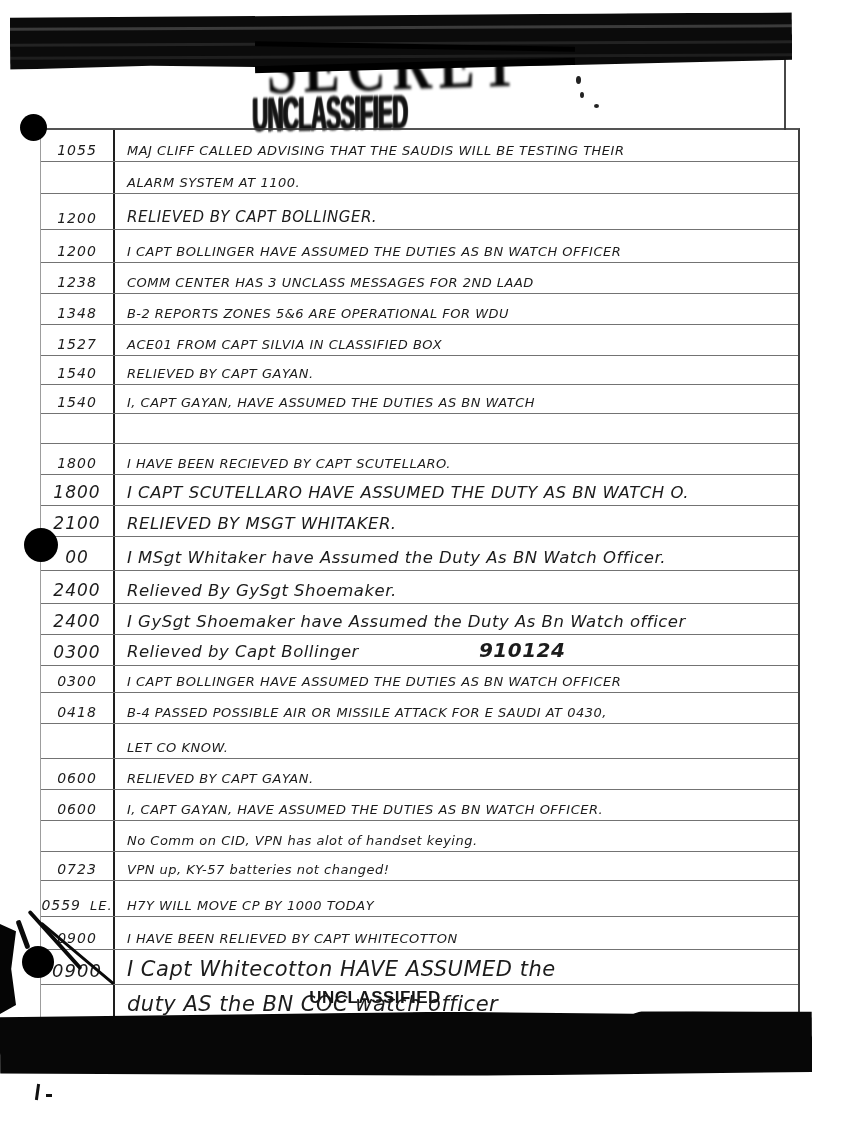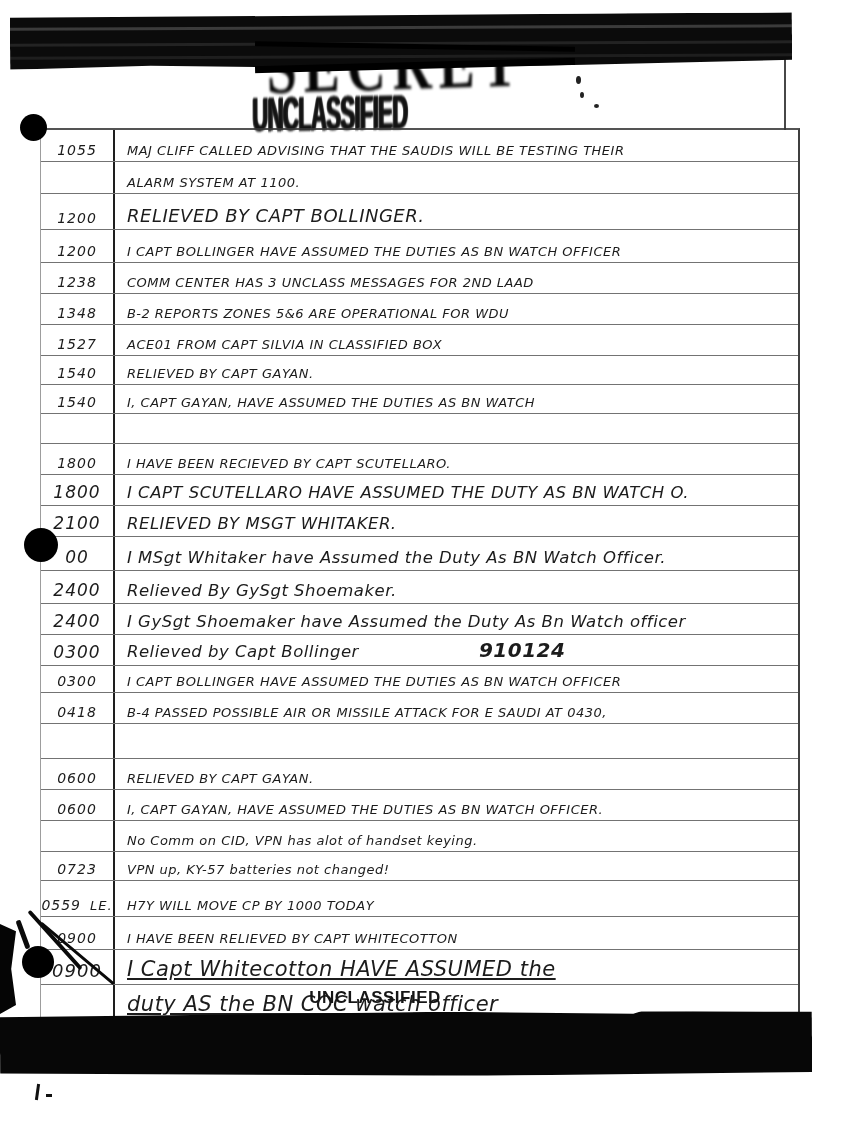--- a/index.html
+++ b/index.html
@@ -57,23 +57,23 @@
     width:72px; flex:0 0 72px; text-align:center;
     border-right:2px solid #1e1e1e; align-self:stretch;
     display:flex; align-items:flex-end; justify-content:center;
     font-style:italic; font-size:14px; letter-spacing:1px; padding-bottom:3px;
   }
   .tx{flex:1; padding:0 6px 3px 12px; font-style:italic; letter-spacing:.5px; white-space:nowrap; overflow:hidden;}
   .tsup{font-size:13px; vertical-align:super; margin-left:9px;}
   .note{margin-left:120px; font-size:20px;font-weight:bold;}
   
   .fs-n .tx{font-size:13px;font-style:italic;}
-  .fs-m .tx{font-size:18px;}
+  .fs-m .tx{font-size:15px;}
   .fs-l .tx{font-size:16.5px;}
-  .fs-x .tx{font-size:21px;text-decoration:underline;}
+  .fs-x .tx{font-size:21px;}
   .fs-l .tcol{font-size:17px;}
   .fs-x .tcol{font-size:18px;}
   .h26{height:26px;} .h28{height:28px;} .h29{height:29px;} .h30{height:30px;}
   .h31{height:31px;} .h32{height:32px;} .h33{height:33px;} .h34{height:34px;} .h35{height:35px;}
   
   .footer-class{
     position:absolute; left:0; top:988px; width:750px; text-align:center; z-index:4;
     font-family:"Liberation Sans", sans-serif; font-weight:bold; font-size:17px;
     letter-spacing:.5px; color:#161616;
   }
@@ -227,20 +227,21 @@
     <div class="row h30 fs-n">
       <div class="tcol">
           <span>0418</span>
         </div>
       <div class="tx">B-4 PASSED POSSIBLE AIR OR MISSILE ATTACK FOR E SAUDI AT 0430,</div>
     </div>
     <div class="row h34 fs-n">
       <div class="tcol">
           <span></span>
         </div>
+      <div class="tx">LET CO KNOW.</div>
     </div>
     <div class="row h30 fs-n">
       <div class="tcol">
           <span>0600</span>
         </div>
       <div class="tx">RELIEVED BY CAPT GAYAN.</div>
     </div>
     <div class="row h30 fs-n">
       <div class="tcol">
           <span>0600</span>

